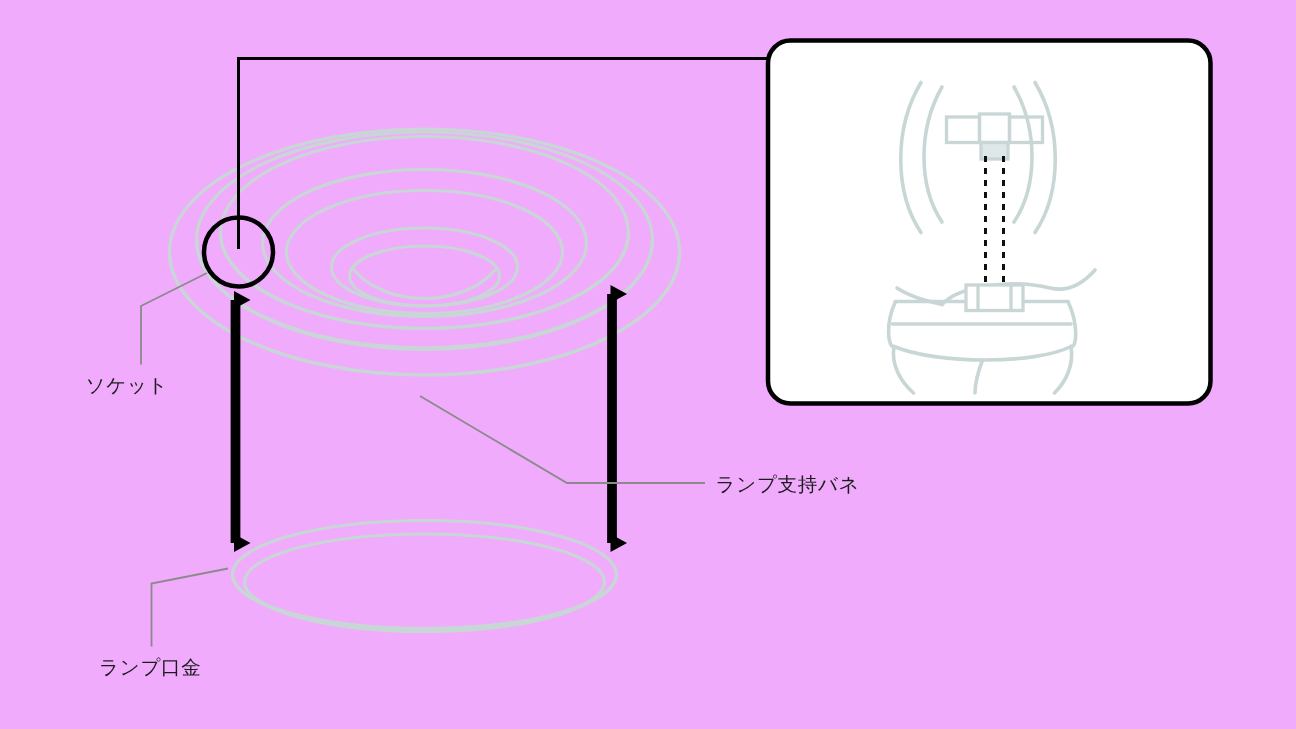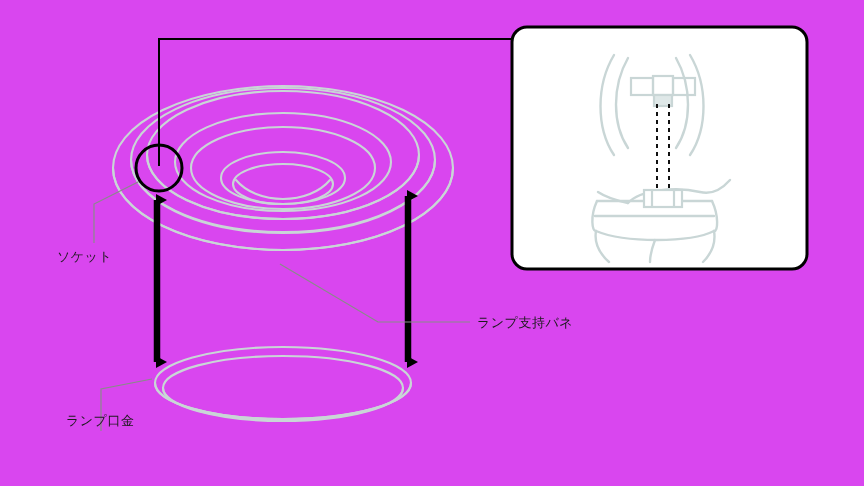--- a/index.html
+++ b/index.html
@@ -7,39 +7,39 @@
     padding: 0;
     background: #ffffff;
   }
   body {
     font-family: "Liberation Sans", "DejaVu Sans", sans-serif;
   }
   #stage {
     position: relative;
     width: 864px;
     height: 486px;
-    background: #d946ef;
+    background: #f0abfc;
     overflow: hidden;
   }
   #stage svg {
     position: absolute;
     top: 0;
     left: 0;
   }
   .lbl {
     position: absolute;
     font-family: "Liberation Sans", "DejaVu Sans", sans-serif;
     font-size: 13px;
     color: #1b1b1b;
     letter-spacing: 0.5px;
     white-space: nowrap;
     line-height: 1;
   }
   #label-socket  { left: 57px;  top: 250px; }
-  #label-base    { left: 66px;  top: 414px; }
+  #label-base    { left: 66px;  top: 438px; }
   #label-spring  { left: 477px; top: 316px; text-align: center; }
 </style>
 </head>
 <body>
 
 <div id="stage">
 
   <svg width="864" height="486" viewBox="0 0 864 486">
 
     <defs>

